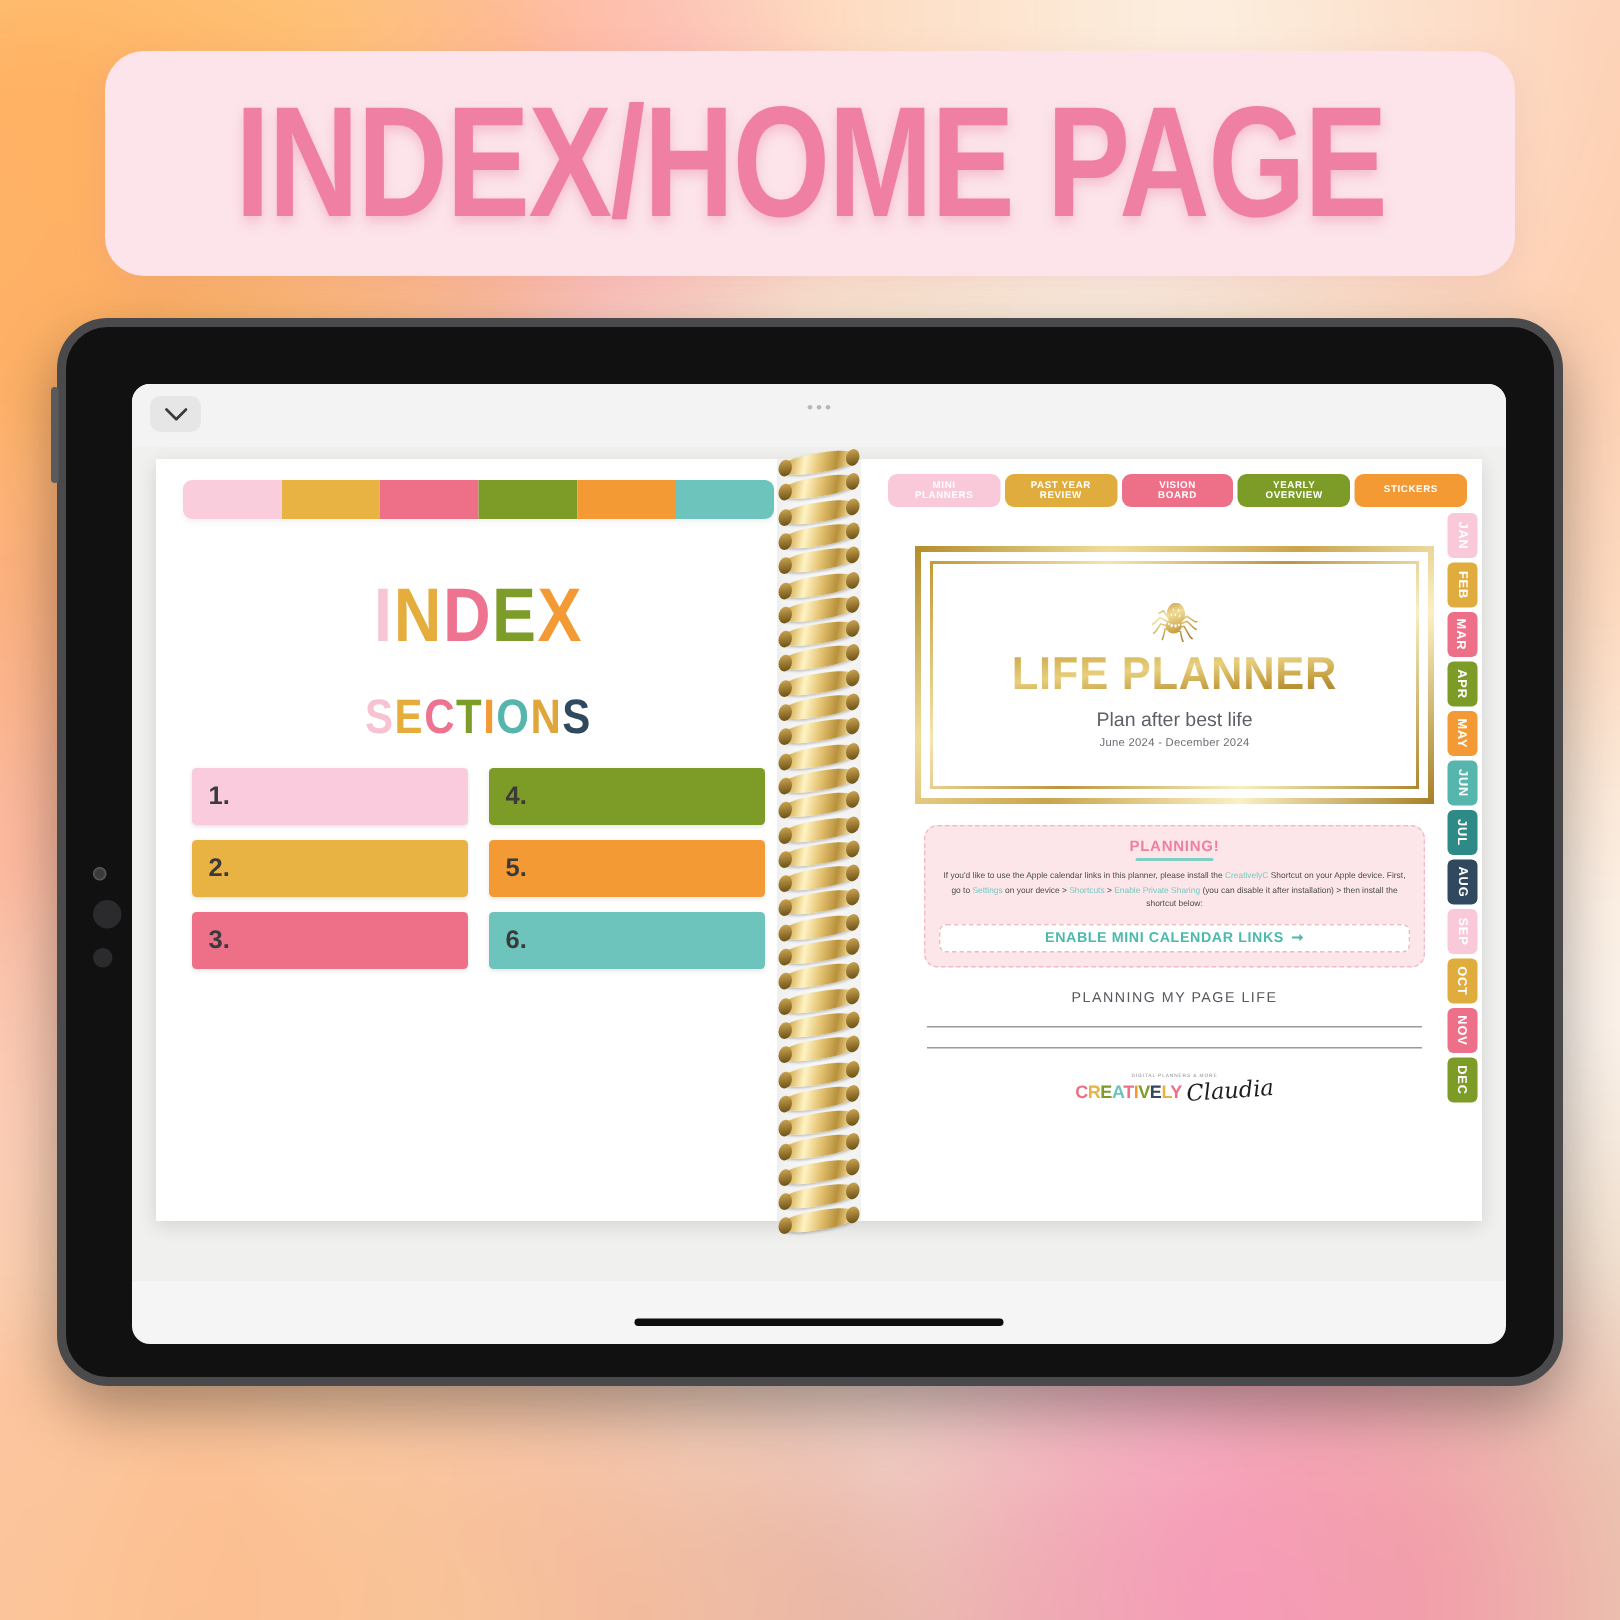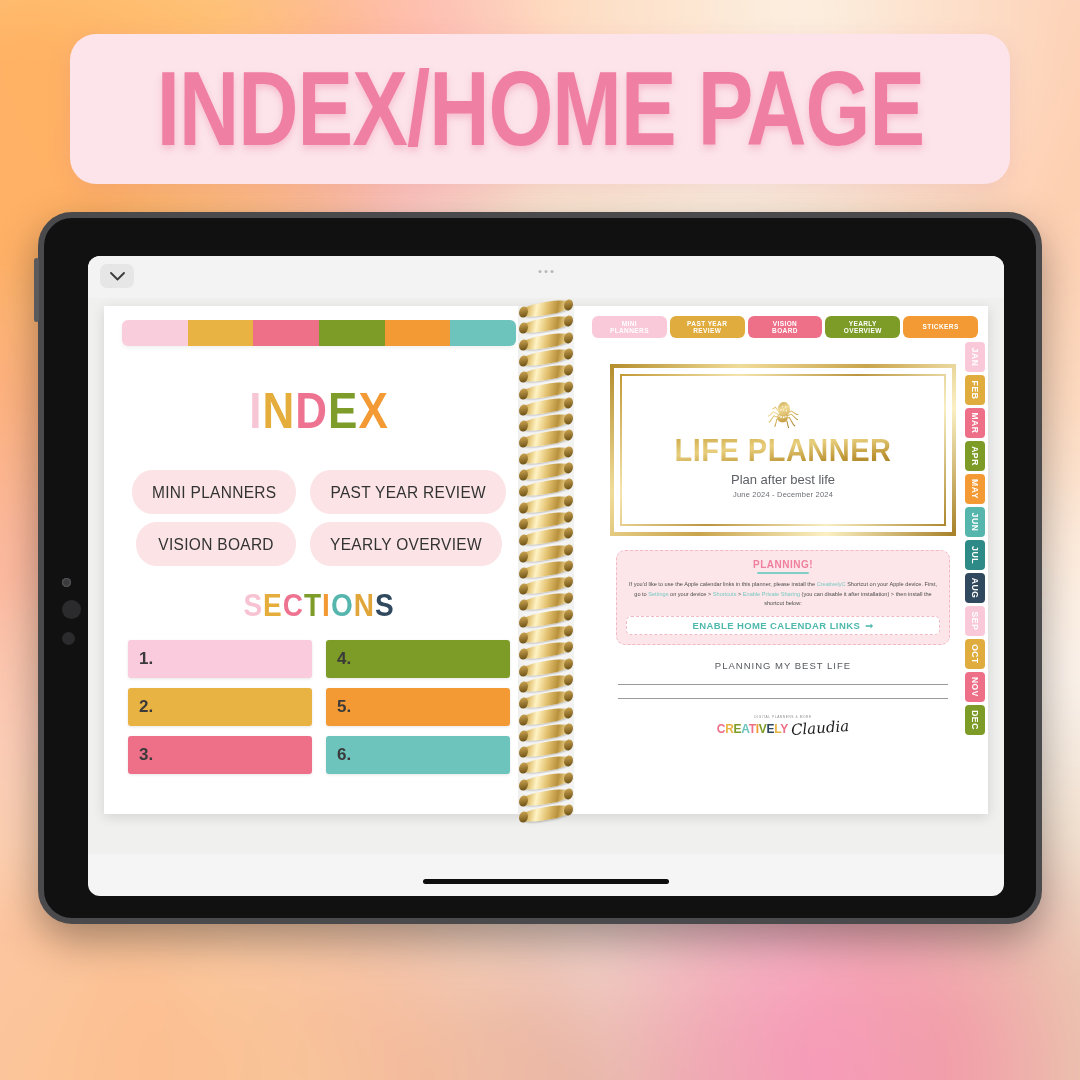--- a/index.html
+++ b/index.html
@@ -381,26 +381,20 @@
               <span style="background: rgb(249, 205, 219);"></span>
               <span style="background: rgb(232, 179, 66);"></span>
               <span style="background: rgb(238, 111, 136);"></span>
               <span style="background: rgb(125, 156, 39);"></span>
               <span style="background: rgb(243, 154, 52);"></span>
               <span style="background: rgb(108, 196, 189);"></span>
             </div>
 
           <div id="index-title"><span style="color: rgb(247, 198, 212);">I</span><span style="color: rgb(228, 173, 60);">N</span><span style="color: rgb(238, 115, 145);">D</span><span style="color: rgb(125, 156, 42);">E</span><span style="color: rgb(243, 154, 52);">X</span></div>
 
-          <div id="index-buttons">
-              <div class="index-pill">MINI PLANNERS</div>
-              <div class="index-pill">PAST YEAR REVIEW</div>
-              <div class="index-pill">VISION BOARD</div>
-              <div class="index-pill">YEARLY OVERVIEW</div>
-            </div>
 
           <div id="sections-title"><span style="color: rgb(247, 194, 209);">S</span><span style="color: rgb(228, 173, 60);">E</span><span style="color: rgb(238, 115, 145);">C</span><span style="color: rgb(125, 156, 42);">T</span><span style="color: rgb(243, 154, 52);">I</span><span style="color: rgb(86, 182, 174);">O</span><span style="color: rgb(224, 166, 58);">N</span><span style="color: rgb(48, 73, 94);">S</span></div>
 
           <div id="sections-grid">
               <div class="section-bar" style="background: rgb(249, 203, 221);">1.</div>
               <div class="section-bar" style="background: rgb(125, 156, 39);">4.</div>
               <div class="section-bar" style="background: rgb(232, 179, 66);">2.</div>
               <div class="section-bar" style="background: rgb(243, 154, 52);">5.</div>
               <div class="section-bar" style="background: rgb(238, 111, 136);">3.</div>
               <div class="section-bar" style="background: rgb(108, 196, 189);">6.</div>
@@ -458,26 +452,26 @@
               <div id="lp-sub">Plan after best life</div>
               <div id="lp-dates">June 2024 - December 2024</div>
             </div>
           </div>
 
           <div id="important-box">
             <div id="imp-head">PLANNING!</div>
             <div id="imp-rule"></div>
             <div id="imp-body">If you'd like to use the Apple calendar links in this planner, please install the <em>CreativelyC</em> Shortcut on your Apple device. First, go to <em>Settings</em> on your device &gt; <em>Shortcuts</em> &gt; <em>Enable Private Sharing</em> (you can disable it after installation) &gt; then install the shortcut below:</div>
             <div id="imp-btn">
-              <span>ENABLE HOME CALENDAR LINKS</span>
+              <span>ENABLE MINI CALENDAR LINKS</span>
               <span>➞</span>
             </div>
           </div>
 
-          <div id="pmbl">PLANNING MY BEST LIFE</div>
+          <div id="pmbl">PLANNING MY PAGE LIFE</div>
           <div class="write-line"></div>
           <div class="write-line"></div>
 
           <div id="logo">
             <div id="logo-tag">DIGITAL PLANNERS &amp; MORE</div>
             <div id="logo-main">
               <span id="logo-word"><span style="color: rgb(238, 111, 136);">C</span><span style="color: rgb(232, 179, 66);">R</span><span style="color: rgb(125, 156, 39);">E</span><span style="color: rgb(108, 196, 189);">A</span><span style="color: rgb(238, 111, 136);">T</span><span style="color: rgb(243, 154, 52);">I</span><span style="color: rgb(125, 156, 39);">V</span><span style="color: rgb(48, 73, 94);">E</span><span style="color: rgb(232, 179, 66);">L</span><span style="color: rgb(238, 111, 136);">Y</span></span>
               <span id="logo-script">Claudia</span>
             </div>
           </div>

